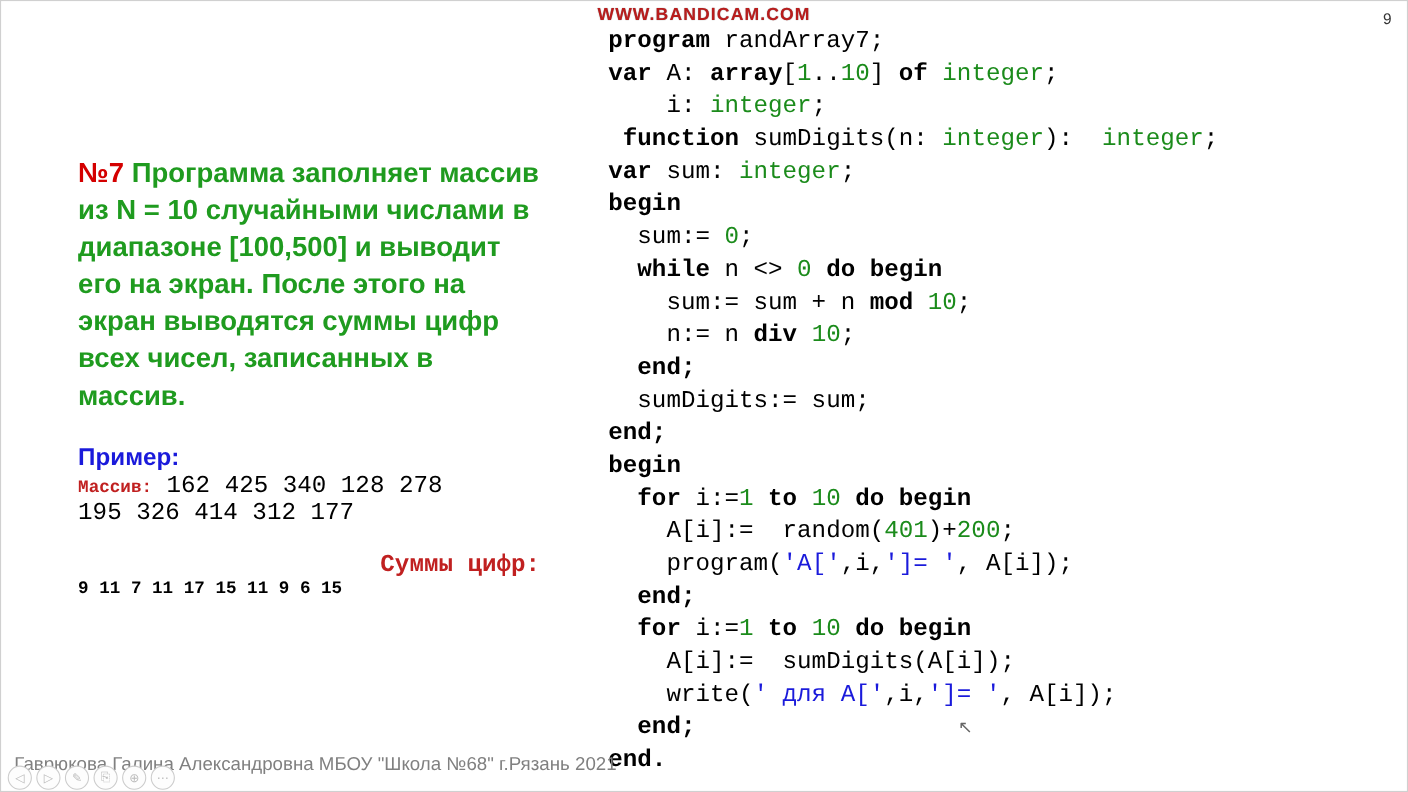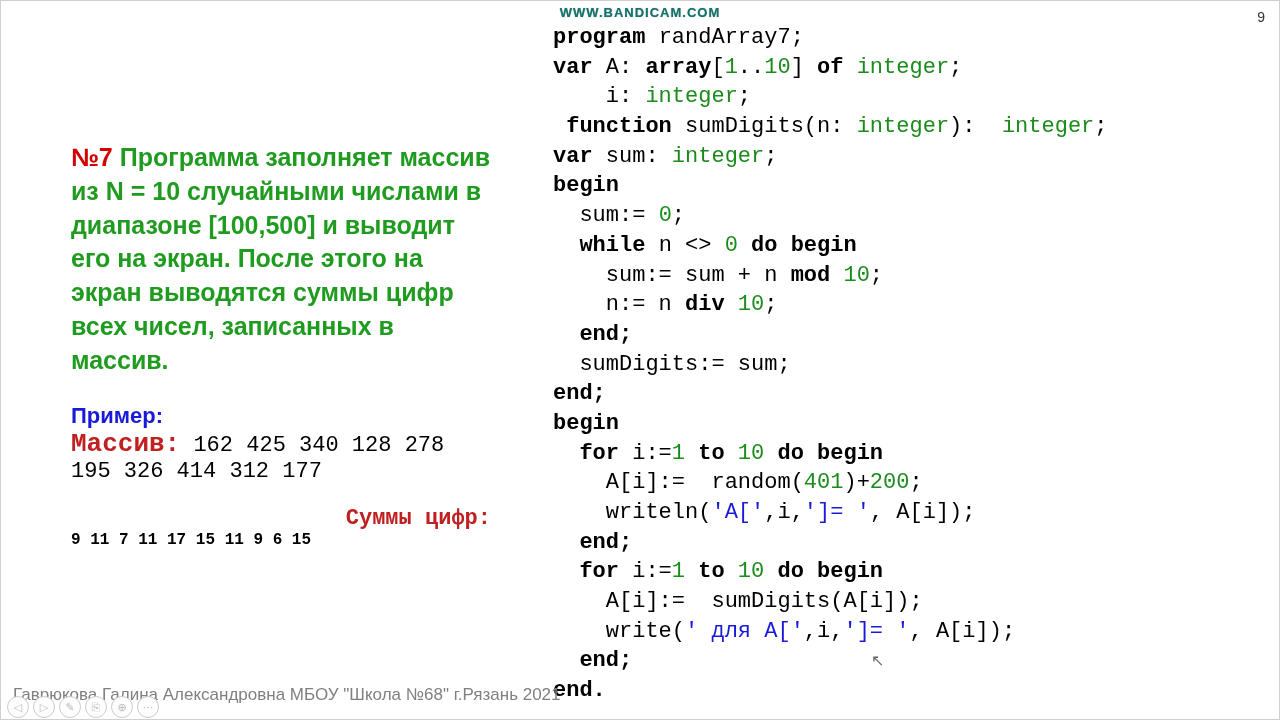--- a/index.html
+++ b/index.html
@@ -1,24 +1,24 @@
 <!DOCTYPE html>
 <html><head>
 <meta charset="utf-8">
 <style>
   html,body{margin:0;padding:0;width:1280px;height:720px;overflow:hidden;background:#fff;font-family:Arial,Helvetica,sans-serif;}
   .slide{position:relative;width:1280px;height:720px;border:1px solid #d0d0d0;box-sizing:border-box;}
-  .watermark{position:absolute;top:4px;left:50%;transform:translateX(-50%);font-family:Arial,sans-serif;font-weight:bold;font-size:13px;letter-spacing:1px;color:#0f766e;text-shadow:0 0 1px #888;}
+  .watermark{position:absolute;top:4px;left:50%;transform:translateX(-50%);font-family:Arial,sans-serif;font-weight:bold;font-size:16px;letter-spacing:1px;color:#b91c1c;text-shadow:0 0 1px #888;}
   .pagenum{position:absolute;top:8px;right:14px;font-size:14px;color:#333;}
   .left{position:absolute;left:70px;top:140px;width:420px;}
   .task{font-size:25px;line-height:1.35;font-weight:bold;}
   .task .num{color:#d40000;}
   .task .green{color:#1f9b1f;}
   .example-label{margin-top:26px;font-size:22px;font-weight:bold;color:#1a1adb;}
-  .arr-label{font-size:26px;font-weight:bold;font-family:'Courier New',monospace;color:#c02020;}
+  .arr-label{font-size:16px;font-weight:bold;font-family:'Courier New',monospace;color:#c02020;}
   .arr-values{font-size:22px;font-weight:normal;font-family:'Courier New',monospace;color:#000;}
   .sums-label{margin-top:22px;font-size:22px;font-weight:bold;font-family:'Courier New',monospace;color:#c02020;text-align:right;}
   .sums-values{font-size:16px;font-weight:bold;font-family:'Courier New',monospace;color:#000;}
   .right{position:absolute;left:552px;top:22px;width:700px;font-family:'Courier New',monospace;font-size:22px;line-height:1.35;}
   .codeline{white-space:pre;}
   .kw{font-weight:bold;color:#000;}
   .lit{color:#1b8b1b;}
   .str{color:#1a1adb;}
   .cursor{position:absolute;left:870px;top:650px;font-size:16px;color:#666;}
   .footer{position:absolute;left:12px;bottom:14px;font-size:17px;color:#808080;font-family:Arial;}
@@ -56,21 +56,21 @@
     <div class="codeline"><span>  sum:= </span><span class="lit">0</span><span>;</span></div>
     <div class="codeline"><span class="kw">  while </span><span>n &lt;&gt; </span><span class="lit">0</span><span class="kw"> do begin</span></div>
     <div class="codeline"><span>    sum:= sum + n </span><span class="kw">mod </span><span class="lit">10</span><span>;</span></div>
     <div class="codeline"><span>    n:= n </span><span class="kw">div </span><span class="lit">10</span><span>;</span></div>
     <div class="codeline kw">  end;</div>
     <div class="codeline">  sumDigits:= sum;</div>
     <div class="codeline kw">end;</div>
     <div class="codeline kw">begin</div>
     <div class="codeline"><span class="kw">  for </span><span>i:=</span><span class="lit">1</span><span class="kw"> to </span><span class="lit">10</span><span class="kw"> do begin</span></div>
     <div class="codeline"><span>    A[i]:=  random(</span><span class="lit">401</span><span>)+</span><span class="lit">200</span><span>;</span></div>
-    <div class="codeline"><span>    writeln(</span><span class="str">'A['</span><span>,i,</span><span class="str">']= '</span><span>, A[i]);</span></div>
+    <div class="codeline"><span>    program(</span><span class="str">'A['</span><span>,i,</span><span class="str">']= '</span><span>, A[i]);</span></div>
     <div class="codeline kw">  end;</div>
     <div class="codeline"><span class="kw">  for </span><span>i:=</span><span class="lit">1</span><span class="kw"> to </span><span class="lit">10</span><span class="kw"> do begin</span></div>
     <div class="codeline">    A[i]:=  sumDigits(A[i]);</div>
     <div class="codeline"><span>    write(</span><span class="str">' для A['</span><span>,i,</span><span class="str">']= '</span><span>, A[i]);</span></div>
     <div class="codeline kw">  end;</div>
     <div class="codeline kw">end.</div>
   </div>
 
   <div class="cursor">↖</div>
 

